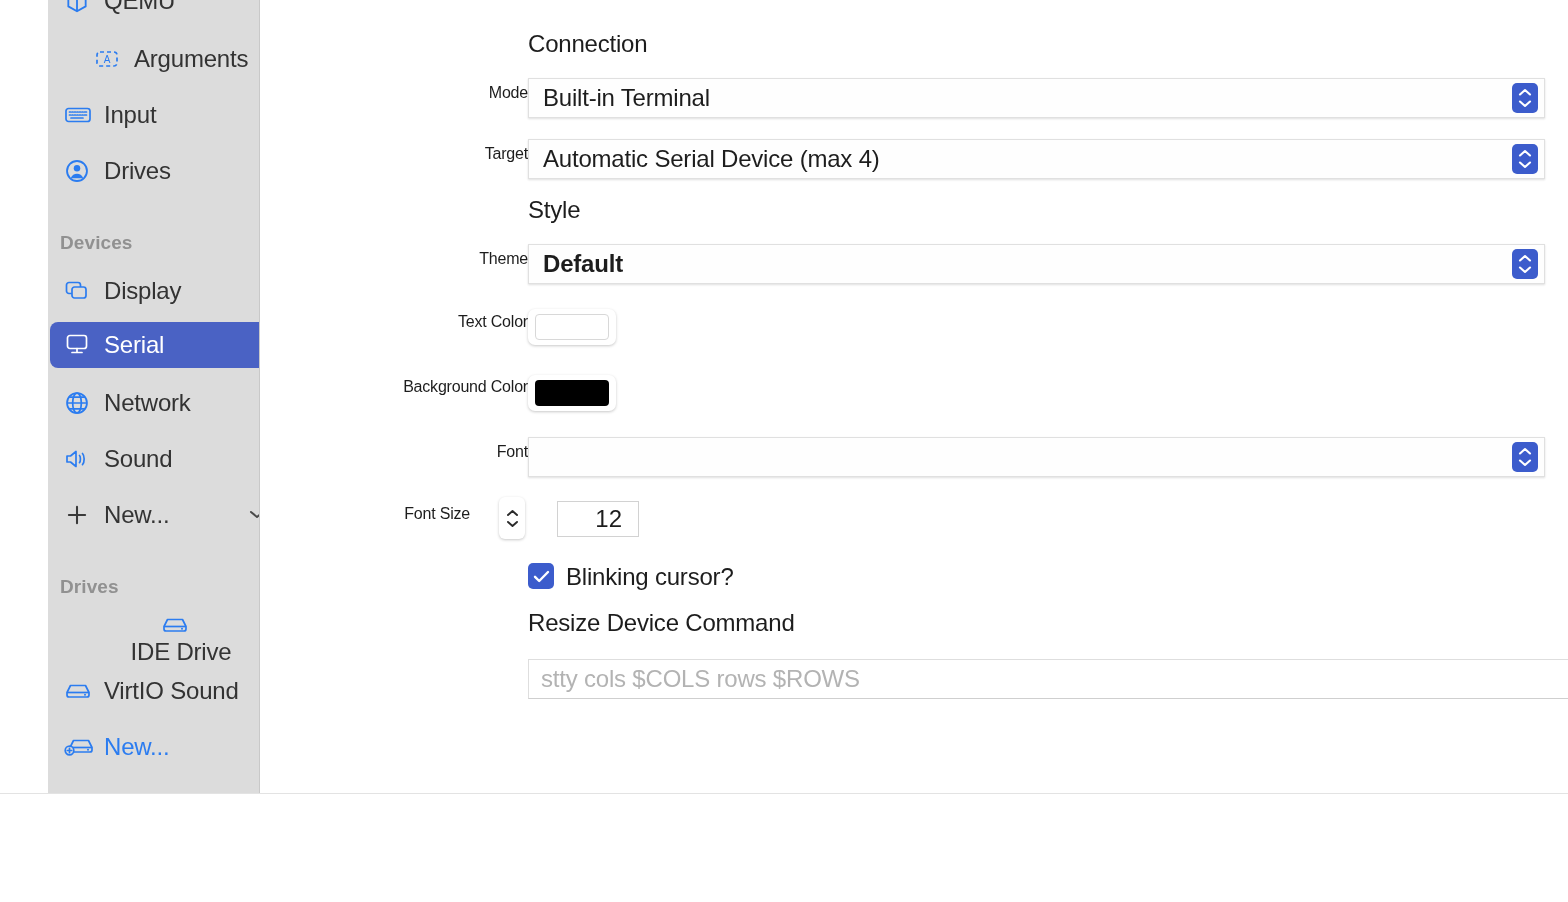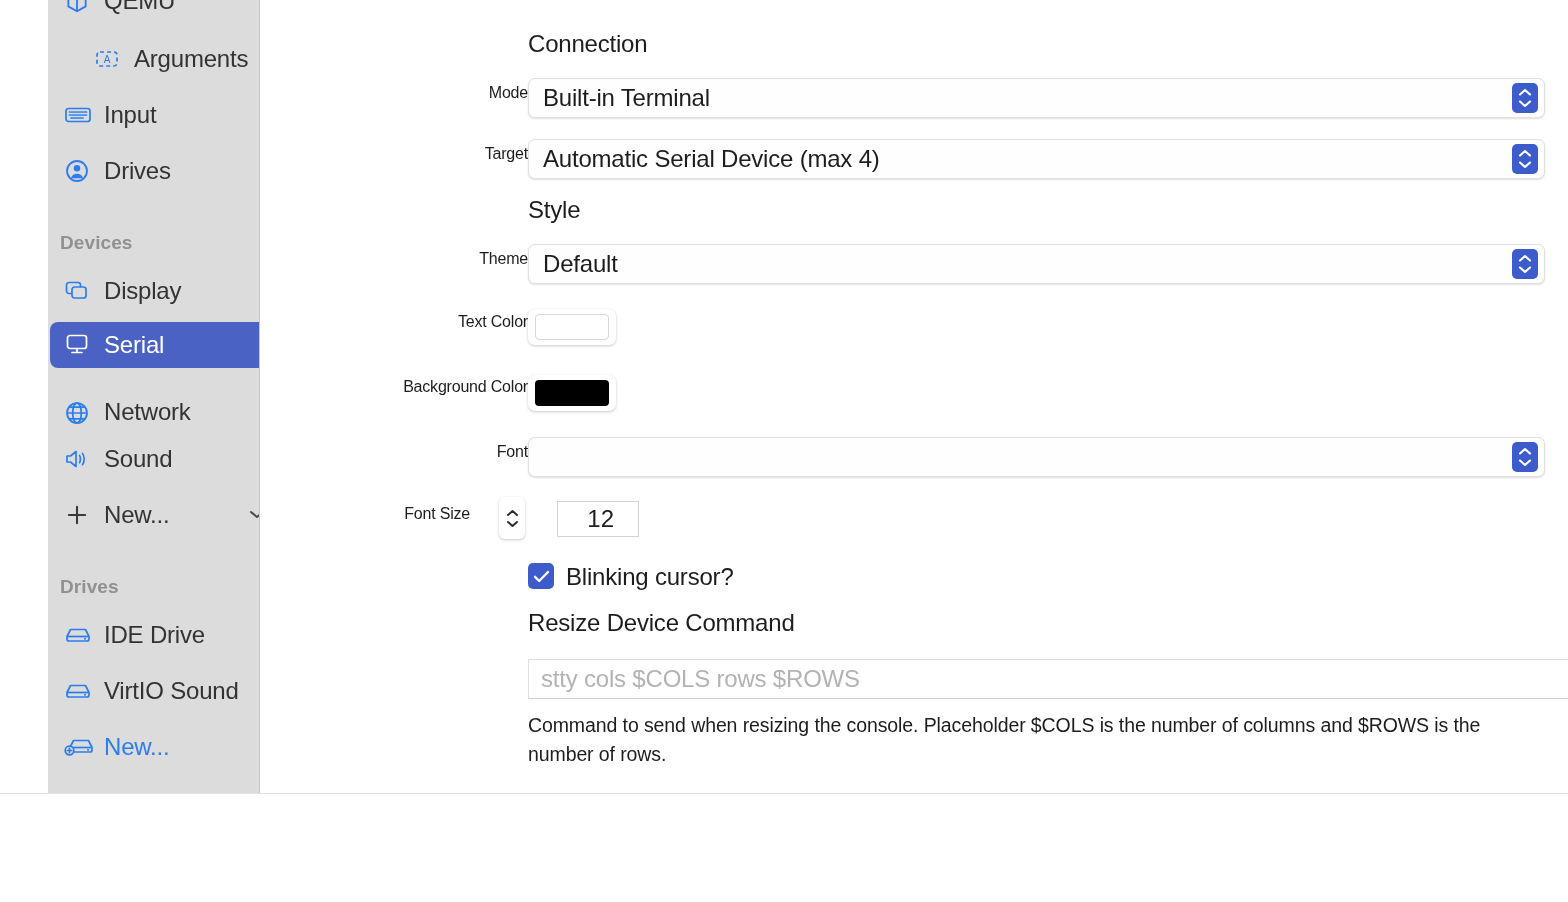--- a/index.html
+++ b/index.html
@@ -69,21 +69,21 @@
   }
   .section-title {
     position: absolute; font-size: 24px; color: #1d1d1d;
     letter-spacing: -0.2px; white-space: nowrap;
   }
 
   .popup {
     position: absolute; height: 40px;
     background: #fefefe;
     border: 1px solid #e0e0e0;
-    border-radius: 7px;
+    border-radius: 0;
     box-shadow: 0 1px 2px rgba(0,0,0,0.13);
     display: flex; align-items: center;
   }
   .popup .value {
     font-size: 24px; color: #1d1d1d;
     padding-left: 14px; letter-spacing: -0.2px; white-space: nowrap;
   }
   .popup-stepper {
     position: absolute; right: 6px; top: 50%; transform: translateY(-50%);
     width: 26px; height: 30px;
@@ -116,21 +116,21 @@
     display: flex; flex-direction: column;
     align-items: center; justify-content: center; gap: 3px;
     color: #2a2a2a;
   }
   .num-field {
     position: absolute;
     width: 82px; height: 36px;
     background: #ffffff;
     border: 1px solid #d2d2d2;
     display: flex; align-items: center; justify-content: flex-end;
-    padding-right: 24px;
+    padding-right: 16px;
     font-size: 24px; color: #1d1d1d;
   }
 
   
   .cbox {
     position: absolute;
     width: 26px; height: 26px;
     background: #3c5ccc; border-radius: 5px;
     display: flex; align-items: center; justify-content: center;
   }
@@ -224,21 +224,21 @@
     <div class="side-row" style="top:268px;">
       <span class="side-icon">
         <svg width="26" height="22" viewBox="0 0 26 22" fill="none" stroke="currentColor" stroke-width="1.7">
           <rect x="2.5" y="2.5" width="14" height="11" rx="2.5"></rect>
           <rect x="8" y="7" width="14" height="11" rx="2.5" fill="#dcdcdc"></rect>
         </svg>
       </span>
       <span class="side-label">Display</span>
     </div>
 
-    <div class="side-row" style="top:380px;align-items:flex-end;">
+    <div class="side-row" style="top:380px;">
       <span class="side-icon">
         <svg width="26" height="26" viewBox="0 0 24 24" fill="none" stroke="currentColor" stroke-width="1.6">
           <circle cx="12" cy="12" r="9.2"></circle>
           <ellipse cx="12" cy="12" rx="4" ry="9.2"></ellipse>
           <path d="M2.8 12h18.4M4.4 6.6h15.2M4.4 17.4h15.2"></path>
         </svg>
       </span>
       <span class="side-label">Network</span>
     </div>
 
@@ -261,21 +261,21 @@
       <span class="side-label">New...</span>
       <span class="chev-small">
         <svg width="18" height="12" viewBox="0 0 18 12" fill="none" stroke="currentColor" stroke-width="2" stroke-linecap="round" stroke-linejoin="round">
           <path d="M3 4l6 5 6-5"></path>
         </svg>
       </span>
     </div>
 
     <div class="side-header" style="top:576px;">Drives</div>
 
-    <div class="side-row" style="top:612px;">
+    <div class="side-row" style="top:612px;flex-direction:column;">
       <span class="side-icon">
         <svg width="28" height="20" viewBox="0 0 28 20" fill="none" stroke="currentColor" stroke-width="1.7" stroke-linejoin="round">
           <path d="M3 11.5 6.5 4.5h15L25 11.5v2.5a2 2 0 0 1-2 2H5a2 2 0 0 1-2-2z"></path>
           <path d="M3 11.5h22"></path>
             <circle cx="21" cy="13.8" r="1" fill="currentColor" stroke="none"></circle>
         </svg>
       </span>
       <span class="side-label">IDE Drive</span>
     </div>
 
@@ -333,21 +333,21 @@
           </svg>
         <svg width="14" height="9" viewBox="0 0 14 9" fill="none" stroke="#fff" stroke-width="2.1" stroke-linecap="round" stroke-linejoin="round">
             <path d="M2 2.5 7 7l5-4.5"></path>
           </svg>
       </span>
     </div>
 
     <div class="section-title" style="left:268px; top:196px;">Style</div>
 
     <div class="field-label" style="left:88px; top:250px; width:180px;">Theme</div>
-    <div class="popup" style="left:268px; top:244px; width:1017px;">
+    <div class="popup" style="left:268px; top:244px; width:1017px;font-weight:bold;">
       <span class="value">Default</span>
       <span class="popup-stepper">
         <svg width="14" height="9" viewBox="0 0 14 9" fill="none" stroke="#fff" stroke-width="2.1" stroke-linecap="round" stroke-linejoin="round">
             <path d="M2 6.5 7 2l5 4.5"></path>
           </svg>
         <svg width="14" height="9" viewBox="0 0 14 9" fill="none" stroke="#fff" stroke-width="2.1" stroke-linecap="round" stroke-linejoin="round">
             <path d="M2 2.5 7 7l5-4.5"></path>
           </svg>
       </span>
     </div>
@@ -394,21 +394,20 @@
       </svg>
     </div>
     <div class="cbox-label" style="left:306px; top:563px;">Blinking cursor?</div>
 
     <div class="section-title" style="left:268px; top:609px;">Resize Device Command</div>
 
     <div class="textfield" style="left:268px; top:659px; width:1157px;">
       <span class="ph">stty cols $COLS rows $ROWS</span>
     </div>
 
-    <div class="helptext" style="left:268px; top:711px; width:1010px;">Command to send when resizing the console. Placeholder $COLS is the number of columns and $ROWS is the number of rows.</div>
   </div>
 
   <div id="footer">
     
     
   </div>
 
 </div>
 
 </body></html>

